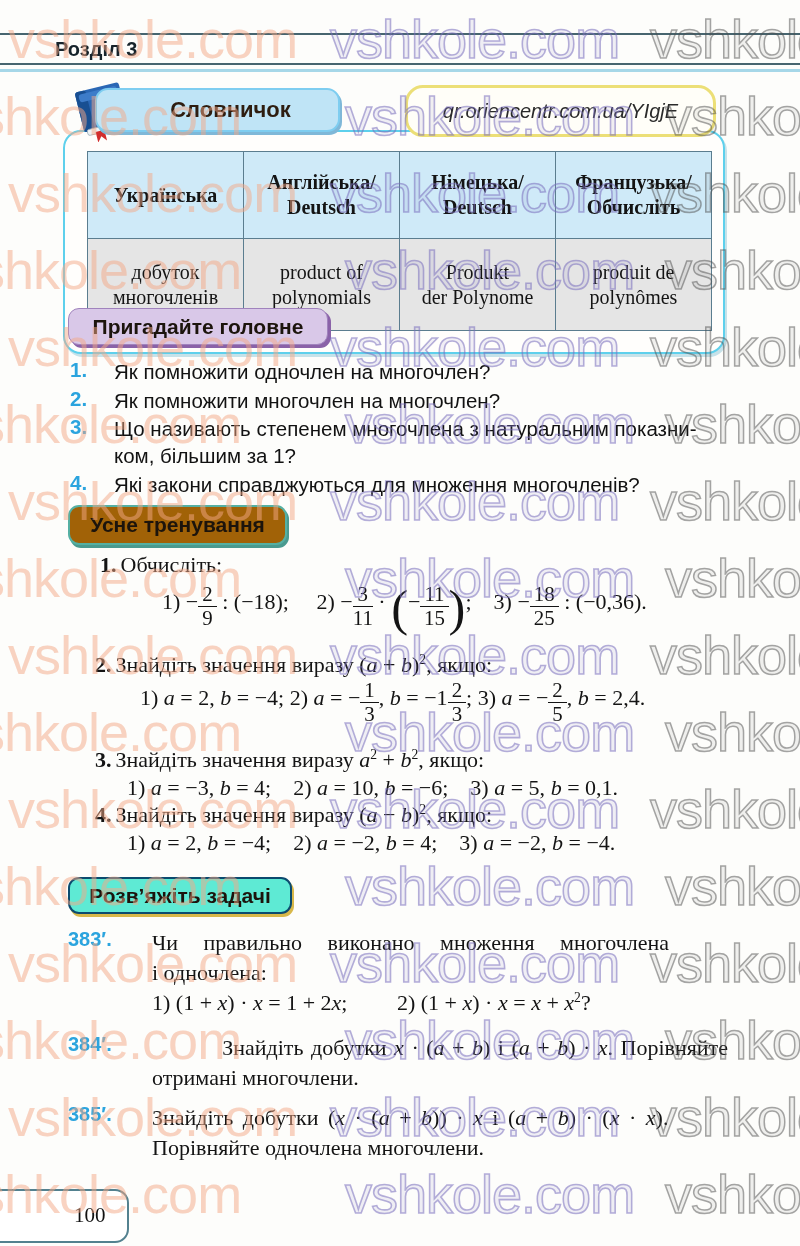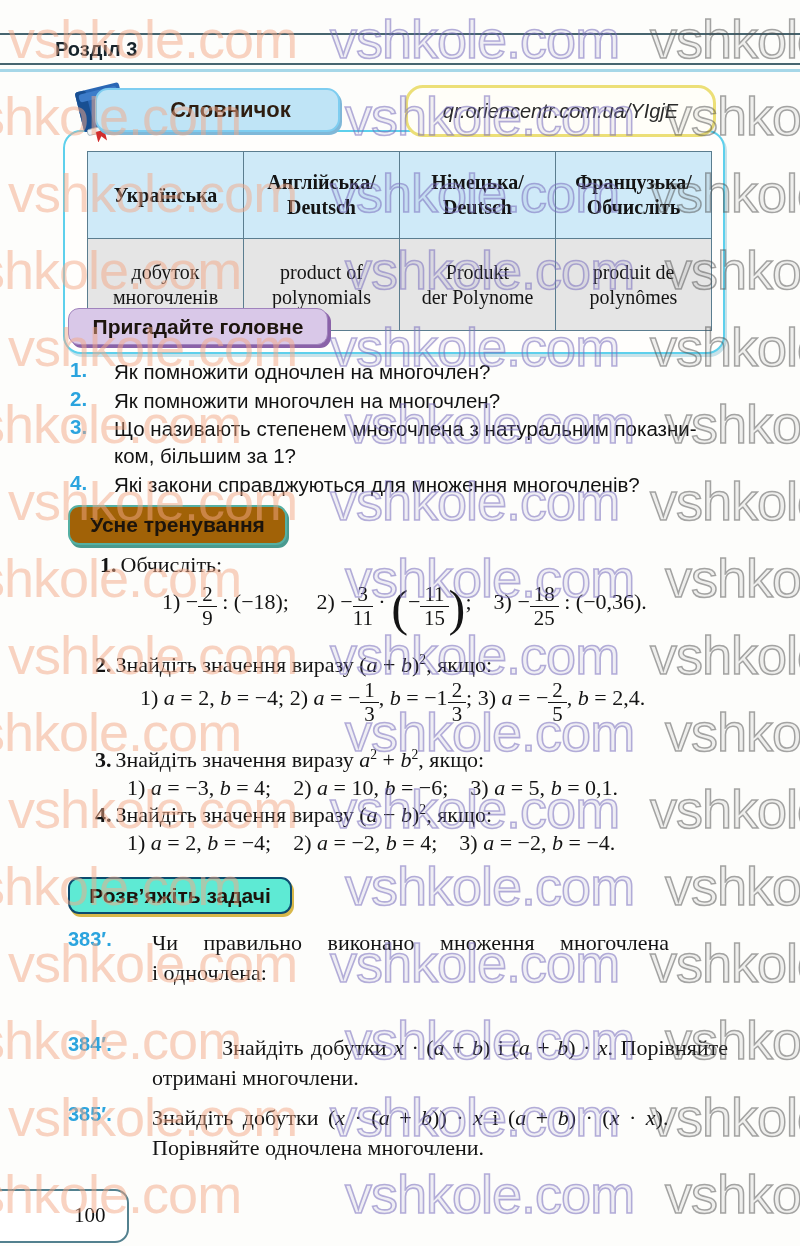--- a/index.html
+++ b/index.html
@@ -189,20 +189,21 @@
     <div class="exline" id="ex2l"><span>1) </span><i class="v">a</i><span> = −3, </span><i class="v">b</i><span> = 4;   2) </span><i class="v">a</i><span> = 10, </span><i class="v">b</i><span> = −6;   3) </span><i class="v">a</i><span> = 5, </span><i class="v">b</i><span> = 0,1.</span></div>
     <div class="exhead" id="ex3h"><span class="exnum">4.</span><span>Знайдіть значення виразу (</span><i class="v">a</i><span> − </span><i class="v">b</i><span>)</span><sup>2</sup><span>, якщо:</span></div>
     <div class="exline" id="ex3l"><span>1) </span><i class="v">a</i><span> = 2, </span><i class="v">b</i><span> = −4;   2) </span><i class="v">a</i><span> = −2, </span><i class="v">b</i><span> = 4;   3) </span><i class="v">a</i><span> = −2, </span><i class="v">b</i><span> = −4.</span></div>
 
     <div class="seclabel lab-prob">Розв’яжіть задачі</div>
     <div class="prob" id="prob0">
         <span class="pnum">383′.</span>
         <div class="ptext">
           <div class="pline"><span>Чи правильно виконано множення многочлена</span></div>
           <div class="pline"><span>і одночлена:</span></div>
+          <div class="pline"><span>1) (1 + </span><i class="v">x</i><span>) · </span><i class="v">x</i><span> = 1 + 2</span><i class="v">x</i><span>;   2) (1 + </span><i class="v">x</i><span>) · </span><i class="v">x</i><span> = </span><i class="v">x</i><span> + </span><i class="v">x</i><sup>2</sup><span>?</span></div>
         </div>
       </div>
     <div class="prob" id="prob1">
         <span class="pnum">384′.</span>
         <div class="ptext">
           <div class="pline"><span>Знайдіть добутки </span><i class="v">x</i><span> · (</span><i class="v">a</i><span> + </span><i class="v">b</i><span>) і (</span><i class="v">a</i><span> + </span><i class="v">b</i><span>) · </span><i class="v">x</i><span>. Порівняйте</span></div>
           <div class="pline"><span>отримані многочлени.</span></div>
         </div>
       </div>
     <div class="prob" id="prob2">

